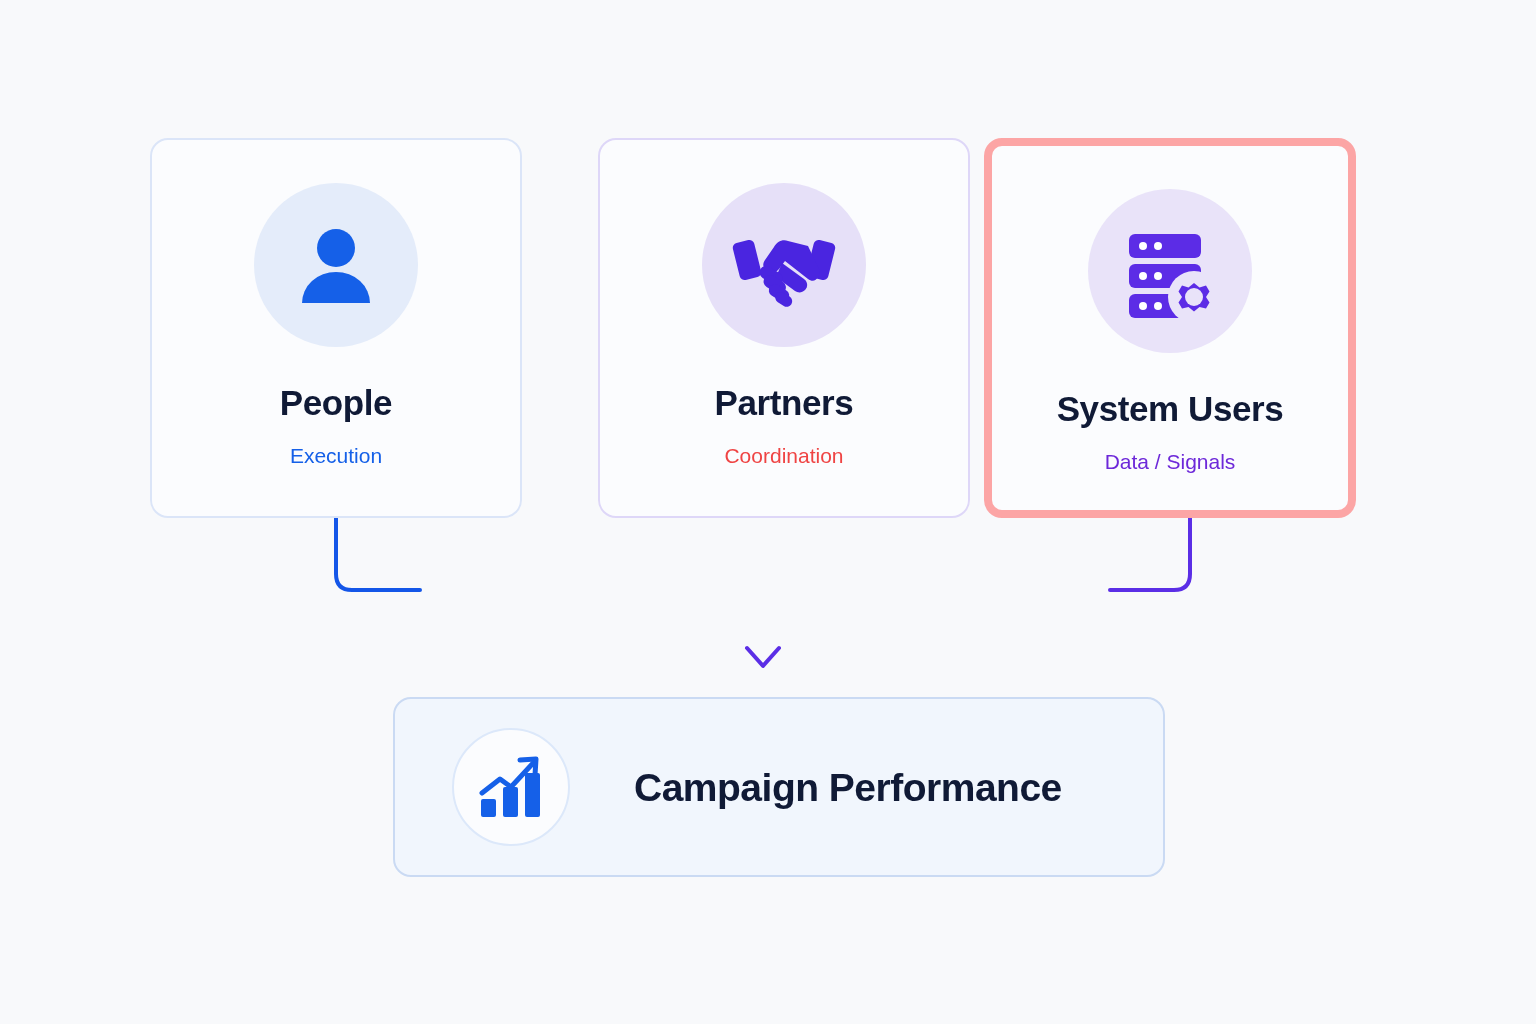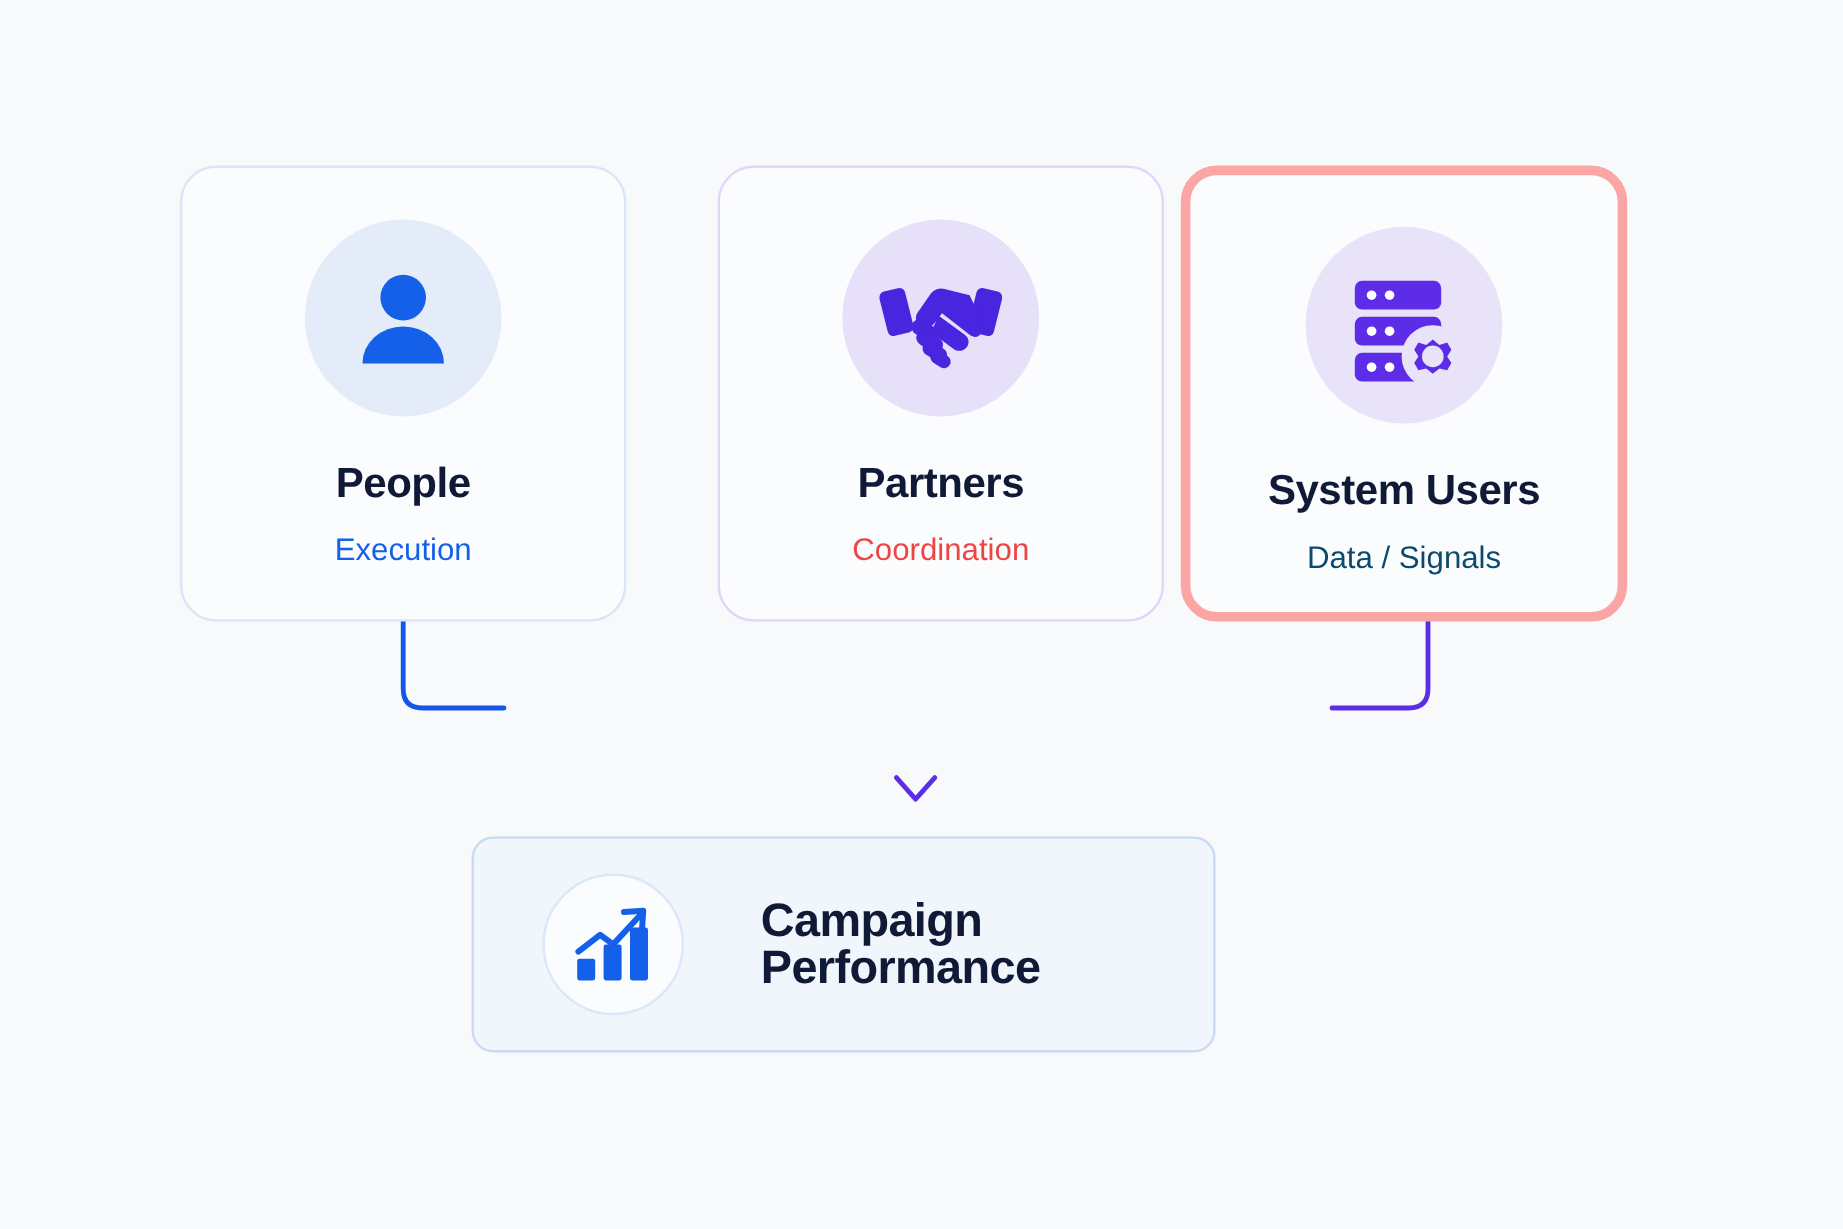--- a/index.html
+++ b/index.html
@@ -23,21 +23,21 @@
     width: 1536px;
     height: 1024px;
   }
 
   
   .card {
     position: absolute;
     top: 138px;
     width: 372px;
     height: 380px;
-    border-radius: 30px;
+    border-radius: 18px;
     background: #fbfcfe;
     display: flex;
     flex-direction: column;
     align-items: center;
   }
   .card.blue   { left: 150px;  border: 2px solid #dbe5f8; }
   .card.purple { left: 598px;  border: 2px solid #ded7f8; }
   .card.violet { left: 984px; border: 8px solid #fca5a5; }
 
   .icon-wrap {
@@ -56,45 +56,45 @@
   .card-title {
     margin-top: 38px;
     font-size: 35px;
     font-weight: bold;
     color: #101a36;
     letter-spacing: -0.4px;
     line-height: 1;
   }
   .card-sub {
     margin-top: 25px;
-    font-size: 26px;
+    font-size: 21px;
     font-weight: normal;
     line-height: 1;
     text-align: center;
   }
   .card-sub.c-blue   { color: #1560e8; }
   .card-sub.c-purple { color: #ef4444; }
-  .card-sub.c-violet { color: #0c4a6e; }
+  .card-sub.c-violet { color: #6d28d9; }
 
   
   #connectors {
     position: absolute;
     left: 0;
     top: 0;
     width: 1536px;
     height: 1024px;
     pointer-events: none;
   }
 
   
   #outcome-card {
     position: absolute;
     left: 393px;
     top: 697px;
-    width: 620px;
+    width: 772px;
     height: 180px;
     border-radius: 18px;
     background: #f1f6fd;
     border: 2px solid #cadaf3;
     display: flex;
     align-items: center;
     padding-left: 57px;
   }
   #outcome-icon-wrap {
     width: 118px;

